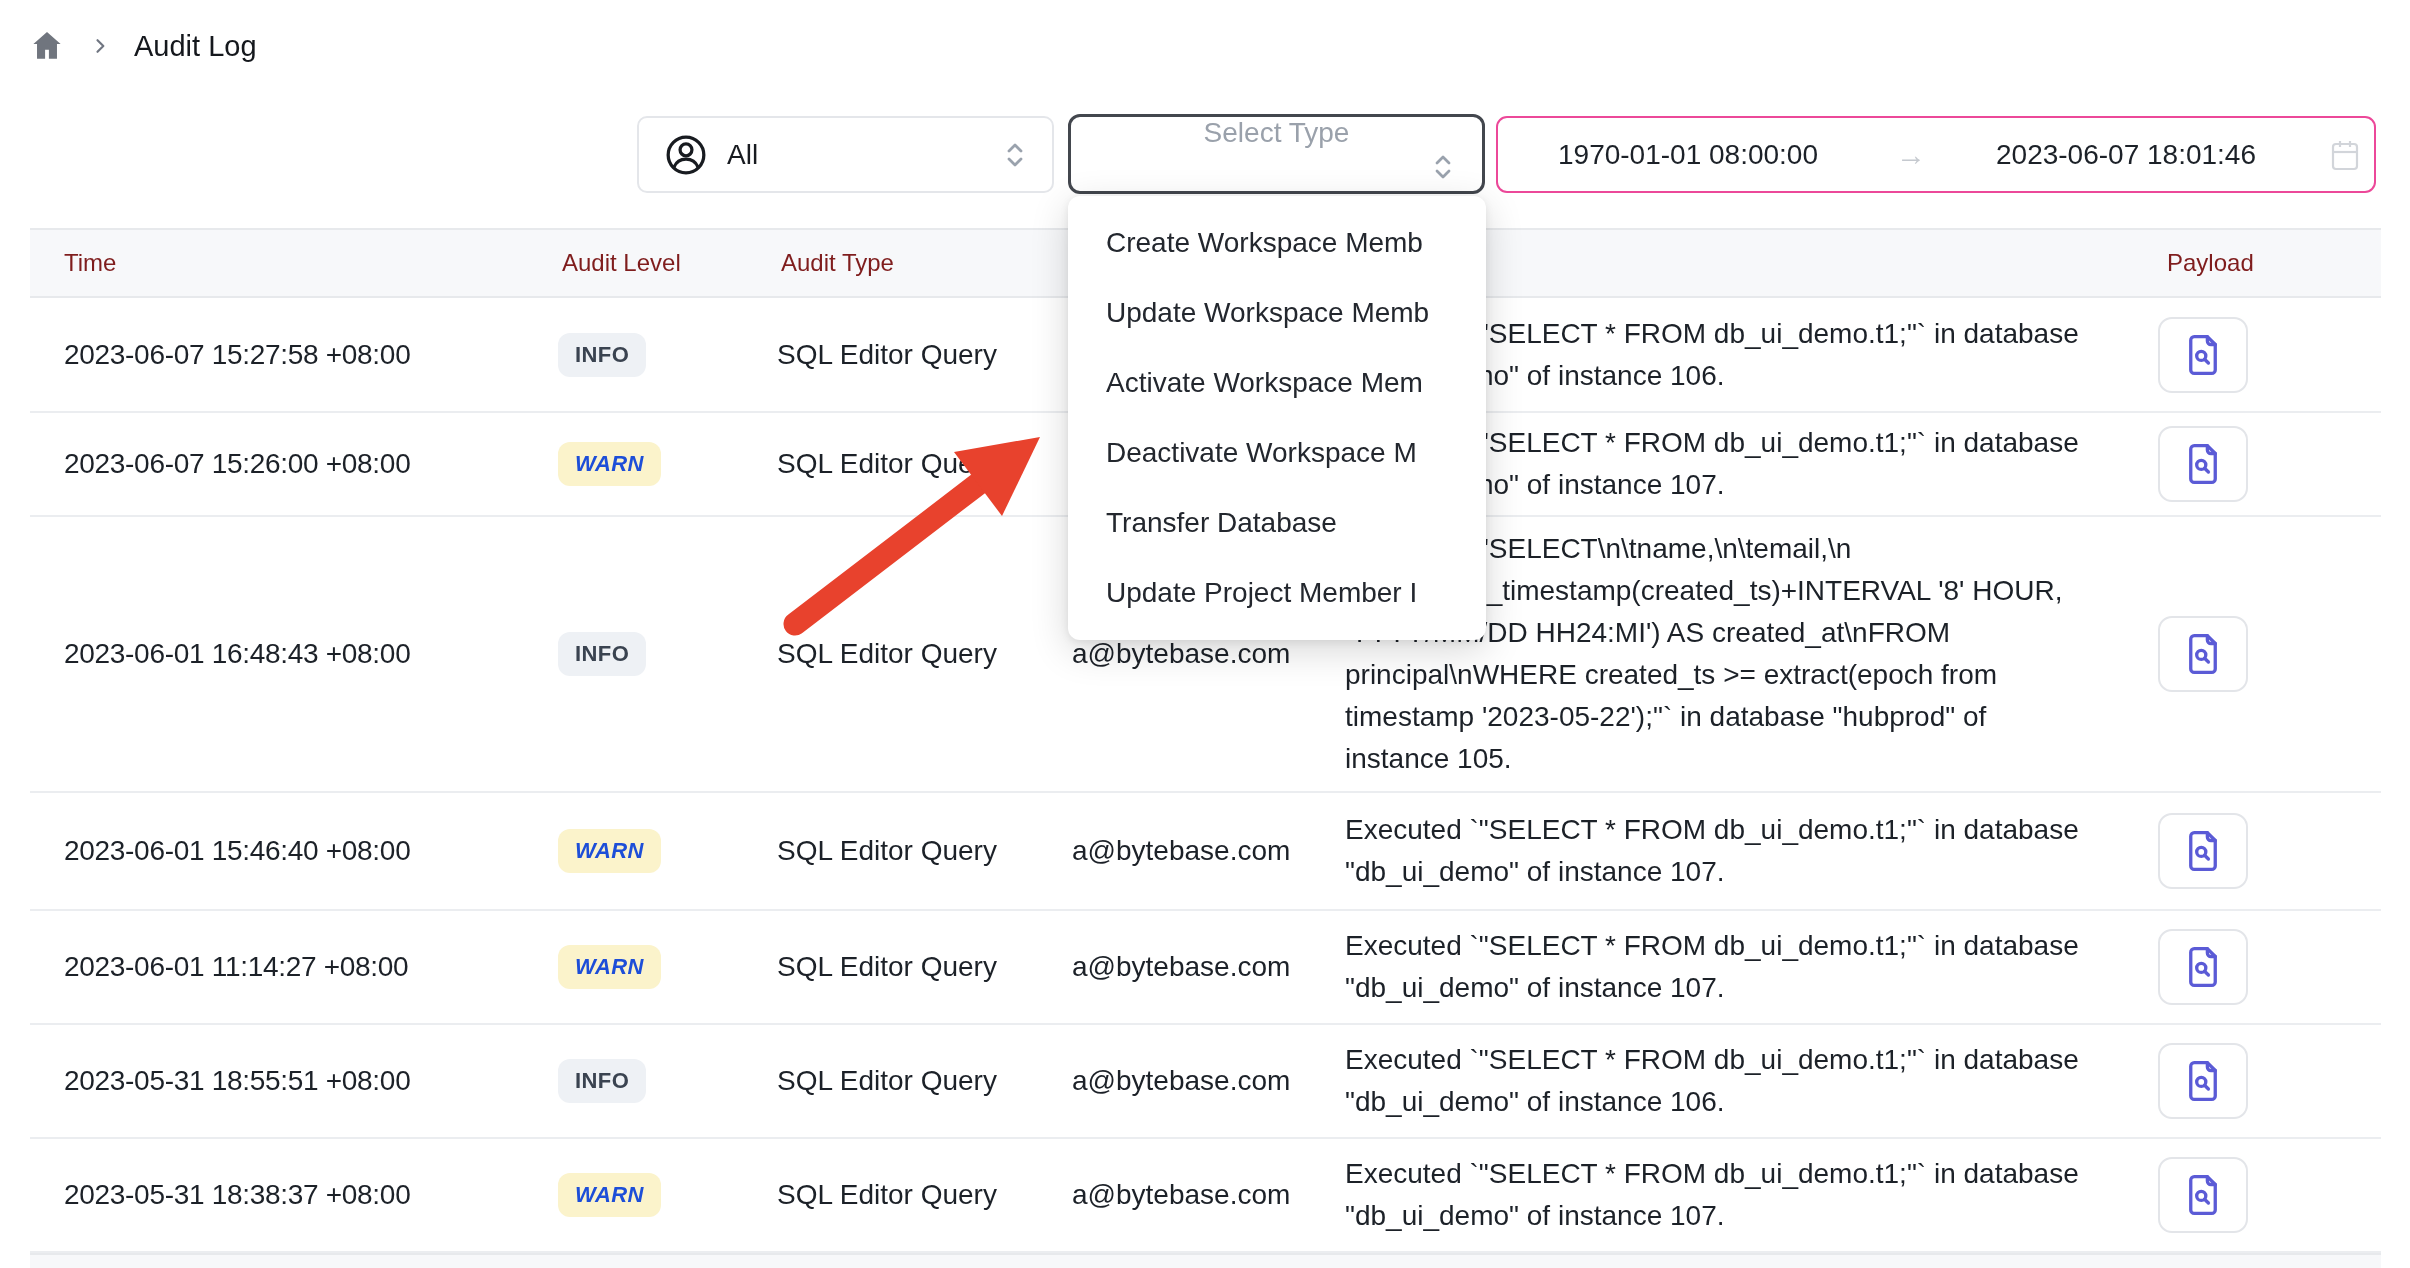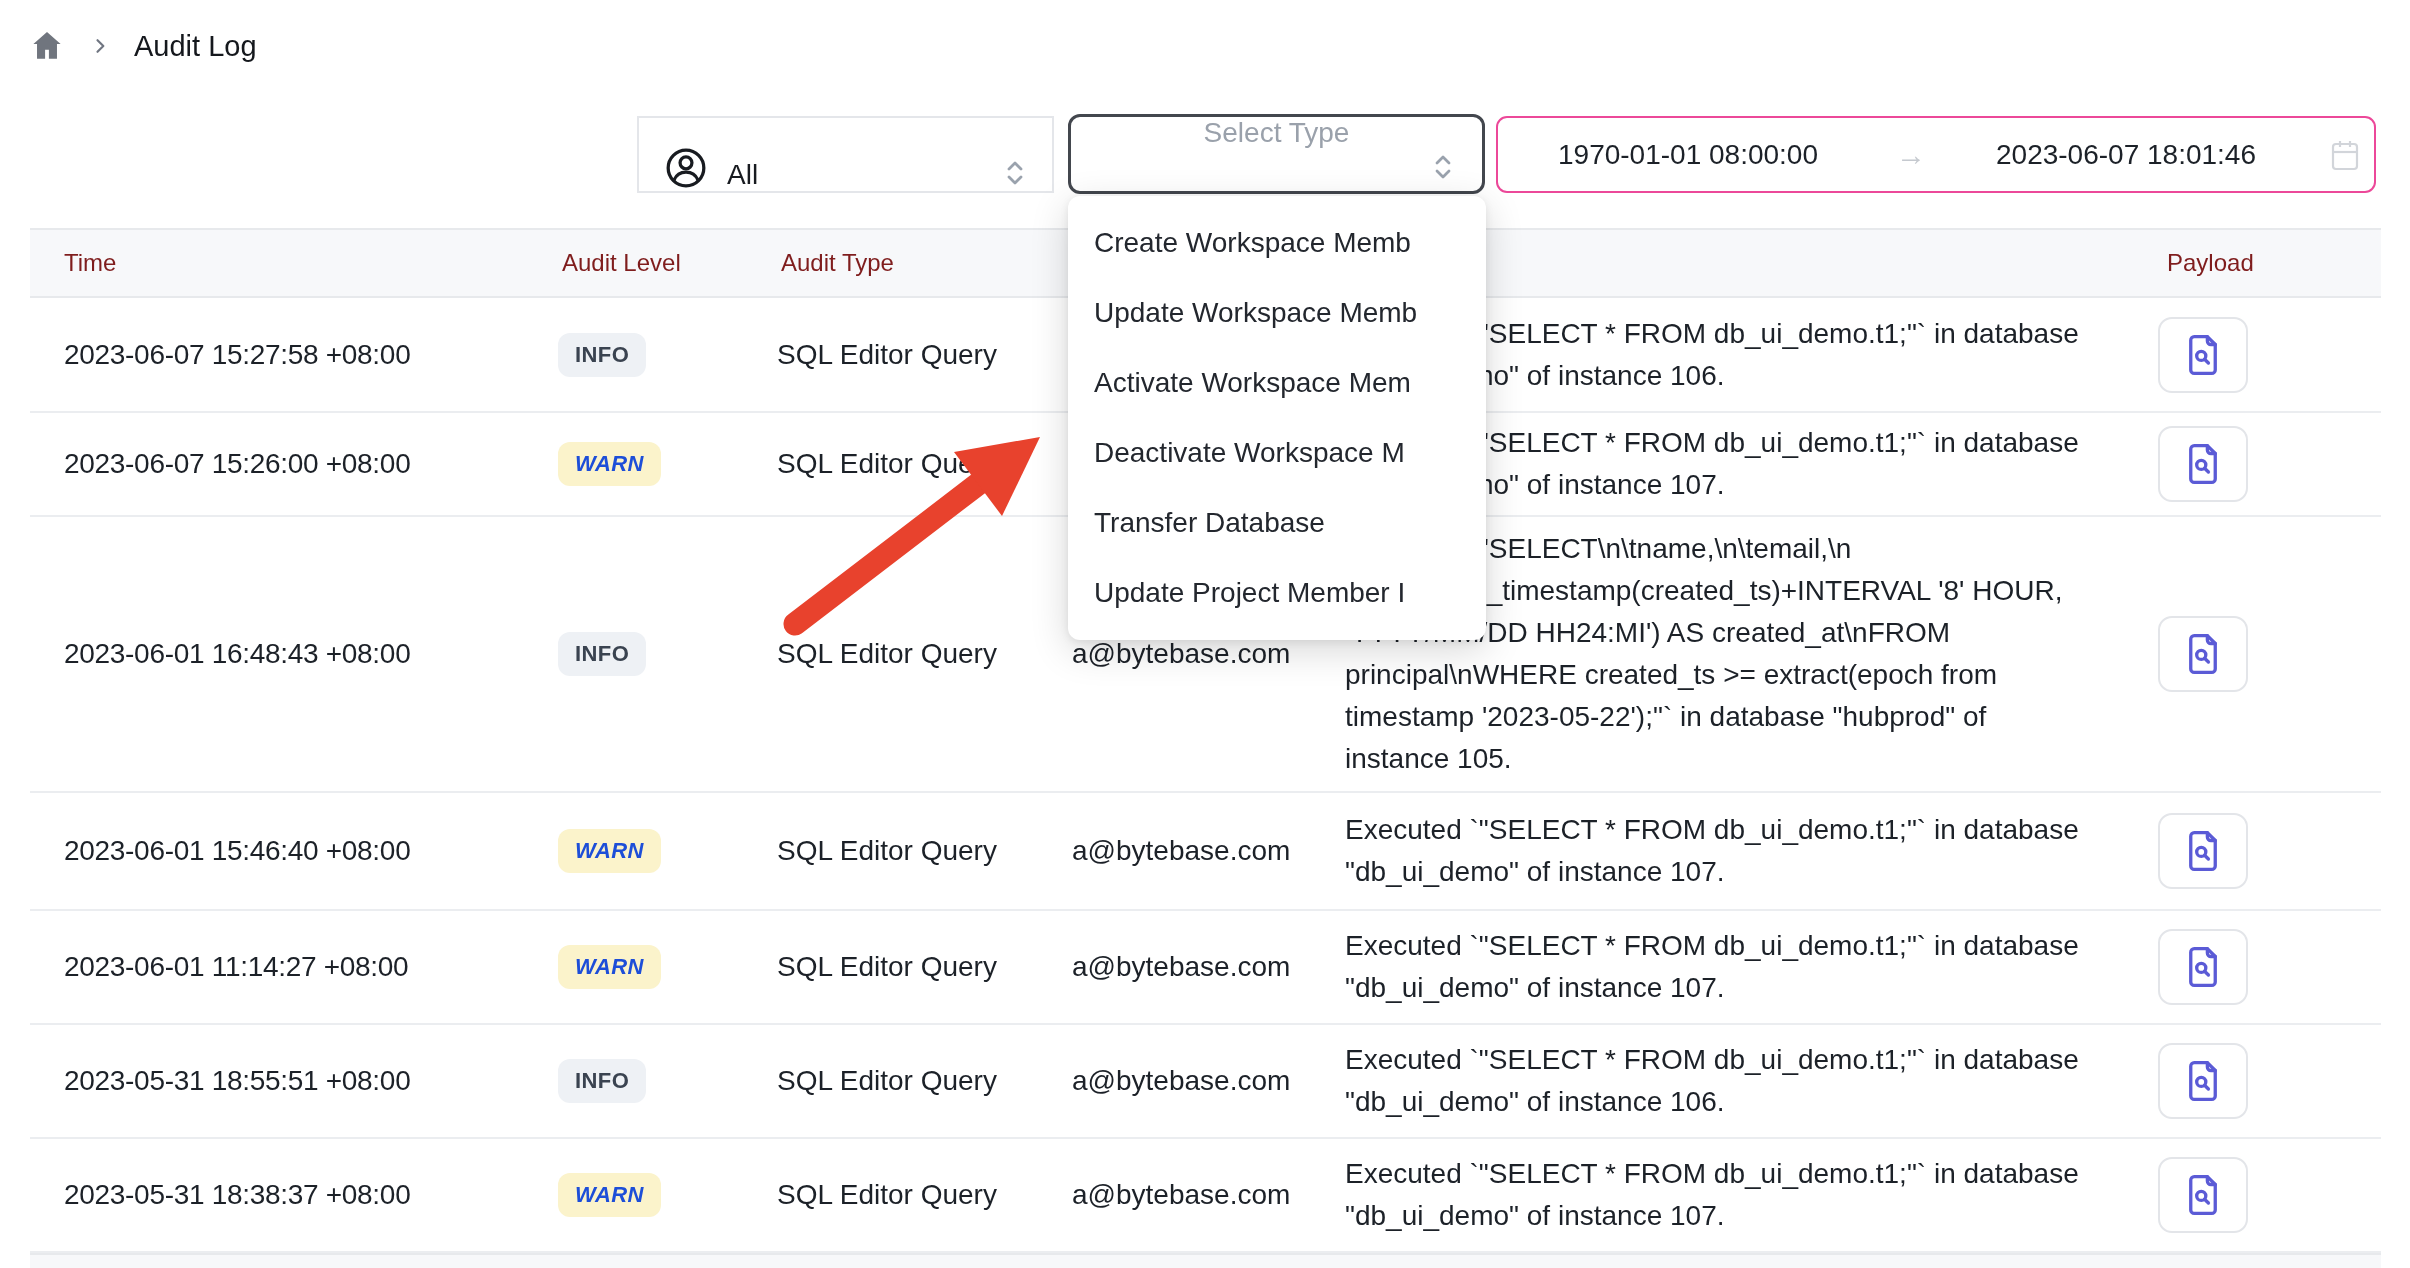--- a/index.html
+++ b/index.html
@@ -7,35 +7,35 @@
               font-family:"Liberation Sans", sans-serif; color:#1c2128; position:relative; }
 
   
   .breadcrumb { position:absolute; left:28px; top:24px; height:44px;
                 display:flex; align-items:center; gap:24px; z-index:5; }
   .breadcrumb .crumb-label { font-size:29px; font-weight:500; color:#15181d; }
 
   
   .filter-box { position:absolute; background:#fff; display:flex; align-items:center; }
   .filter-actor { left:637px; top:116px; width:417px; height:77px;
-                  border:2px solid #e4e6ea; border-radius:0; padding:0 24px;align-items:flex-end; }
+                  border:2px solid #e4e6ea; border-radius:10px; padding:0 24px; }
   .filter-actor .filter-value { font-size:28px; color:#181b20; margin-left:18px; }
   .filter-type { left:1068px; top:114px; width:417px; height:80px;
                  border:3px solid #43474e; border-radius:12px; padding:0 26px;flex-direction:column; }
   .filter-type .filter-placeholder { font-size:28px; color:#9aa1ab; }
   .chev-updown { margin-left:auto; flex:none; }
   .filter-date { left:1496px; top:116px; width:880px; height:77px;
                  border:2px solid #ec4899; border-radius:11px; padding:0 14px 0 60px;
                  font-size:28px; color:#1c2128; }
   .date-arrow { color:#c5c9cf; font-size:30px; margin:0 70px 0 78px; }
   .cal-icon { margin-left:auto; flex:none; }
 
   
   .type-menu { position:absolute; left:1068px; top:196px; width:418px; z-index:50;
-               background:#fff; border-radius:12px; padding:12px 0;
+               background:#fff; border-radius:12px; padding:12px 12px;
                box-shadow:0 10px 38px rgba(0,0,0,.16), 0 2px 8px rgba(0,0,0,.08); }
   .menu-item { height:70px; line-height:70px; padding:0 26px; font-size:28px;
                color:#23272e; white-space:nowrap; overflow:hidden; cursor:pointer; }
 
   
   .audit-table { position:absolute; left:30px; top:228px; width:2351px; }
   .thead { position:relative; height:70px; background:#f7f8fa;
            border-top:2px solid #e7e9ec; border-bottom:2px solid #e7e9ec; }
   .th { position:absolute; top:50%; transform:translateY(-50%);
         font-size:24px; font-weight:500; color:#7f1d1d; white-space:nowrap; }

